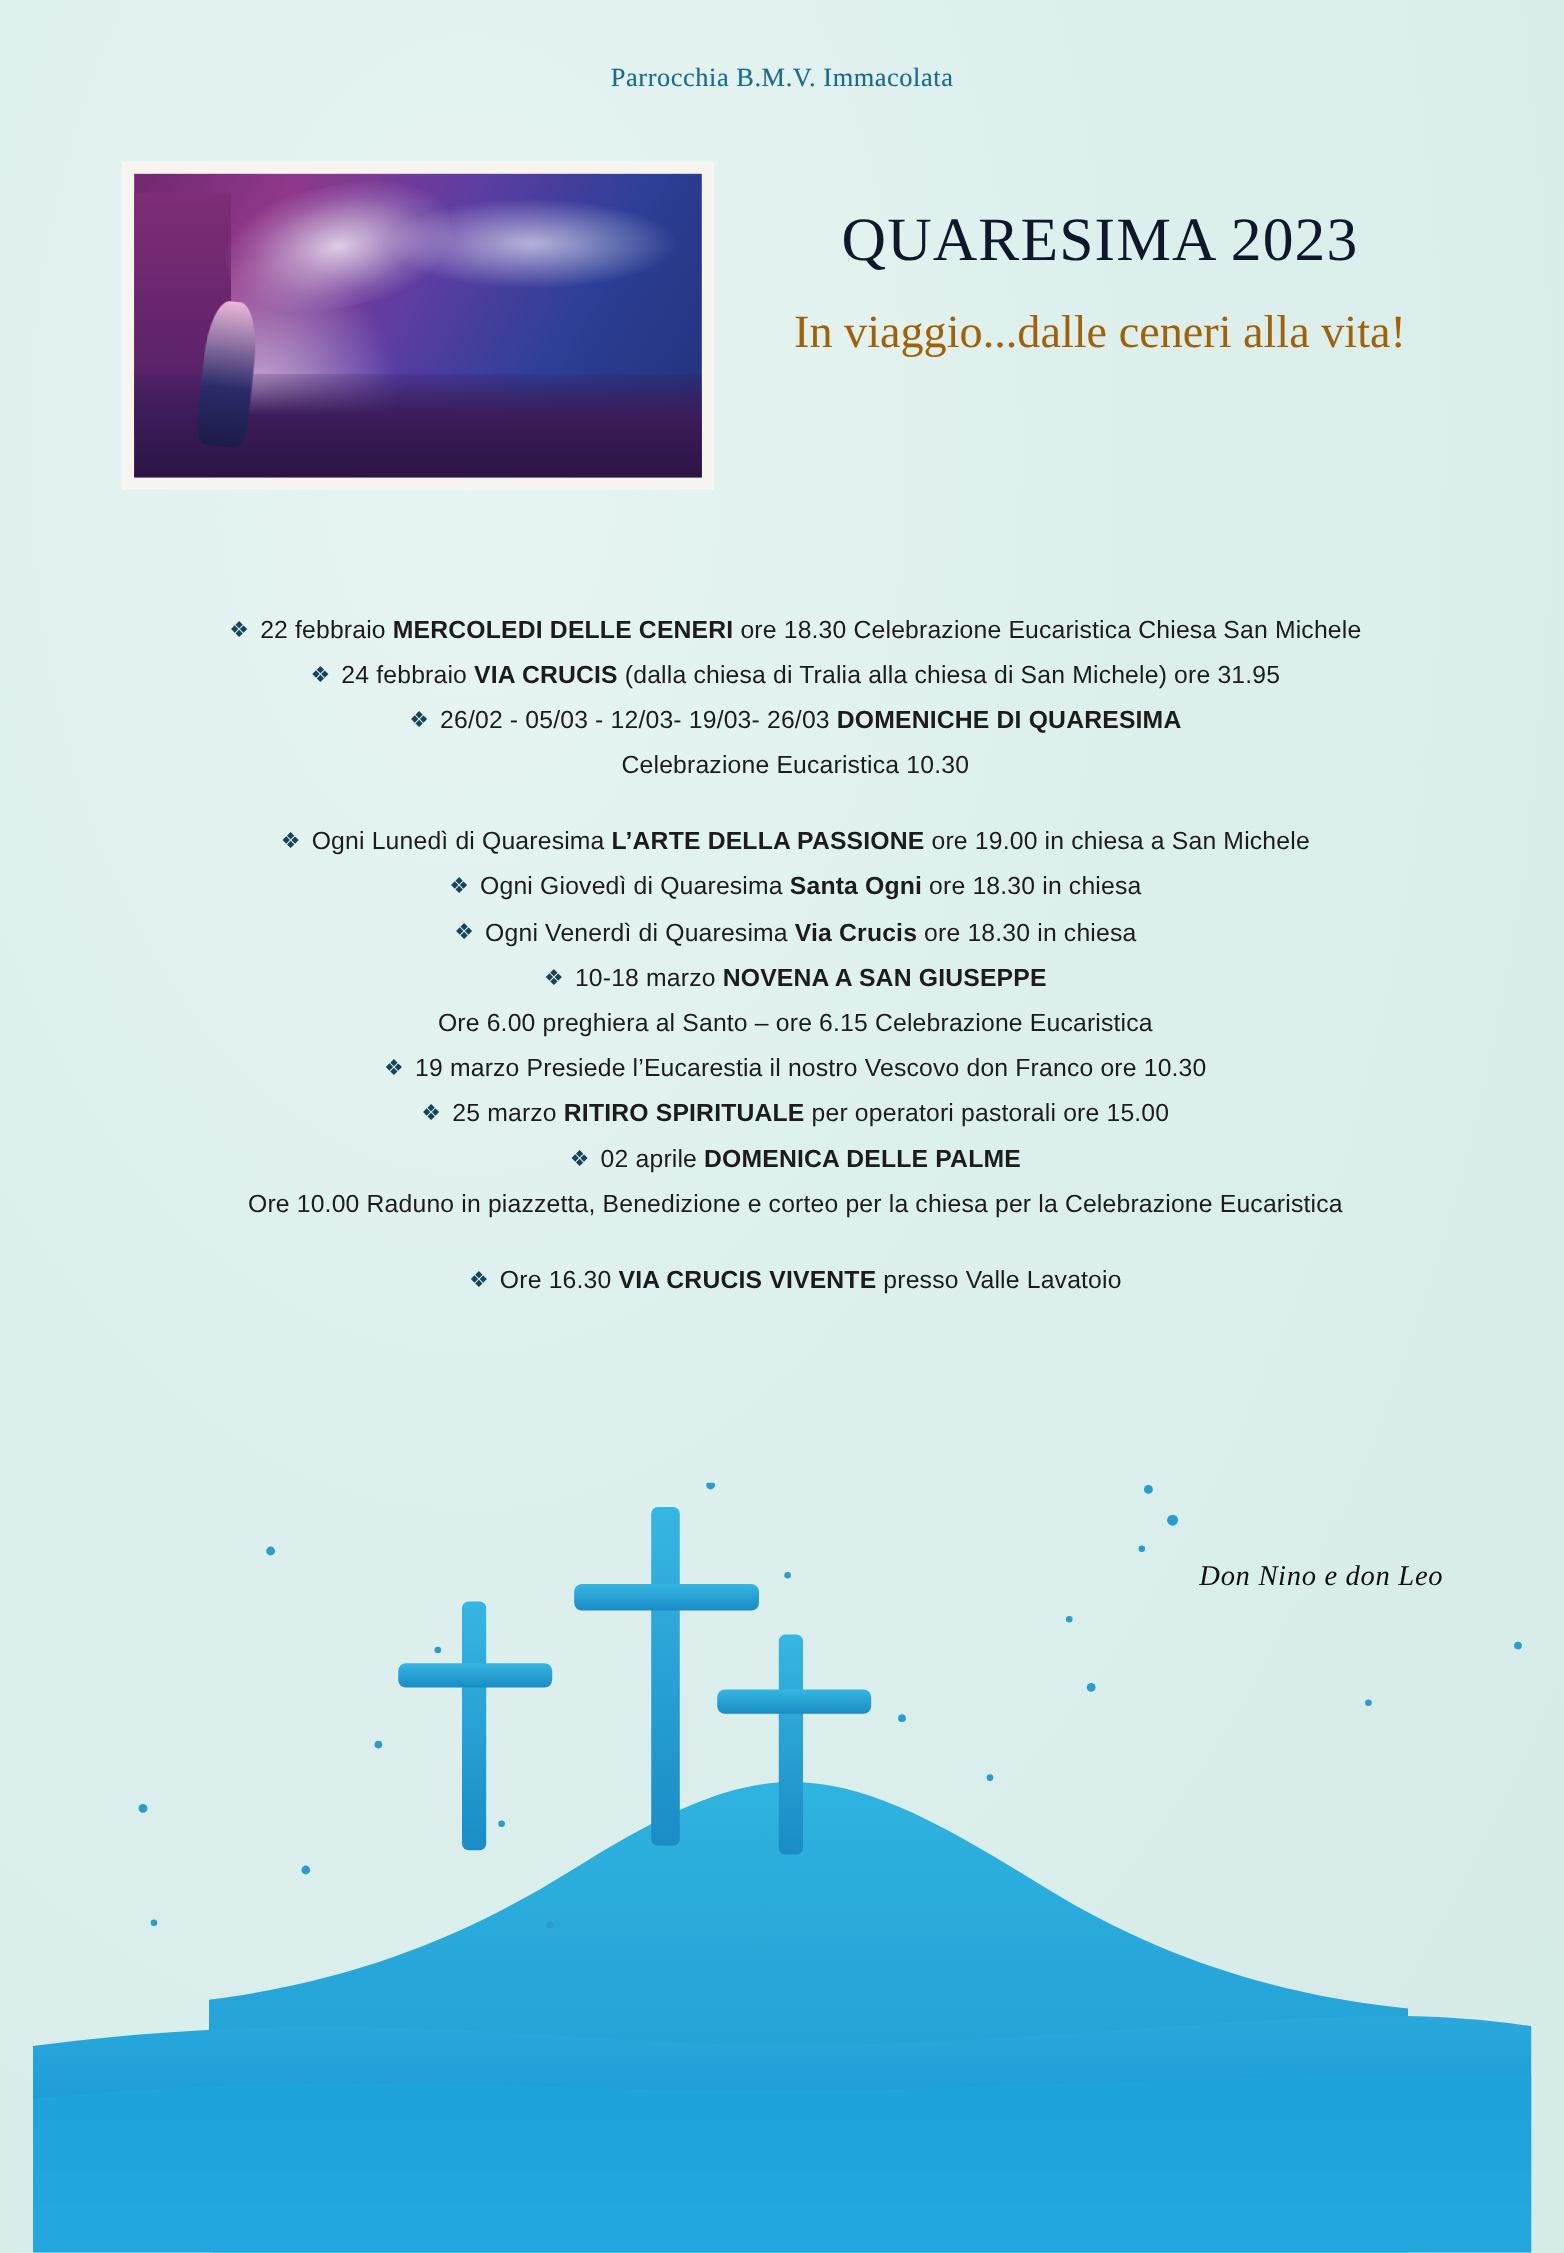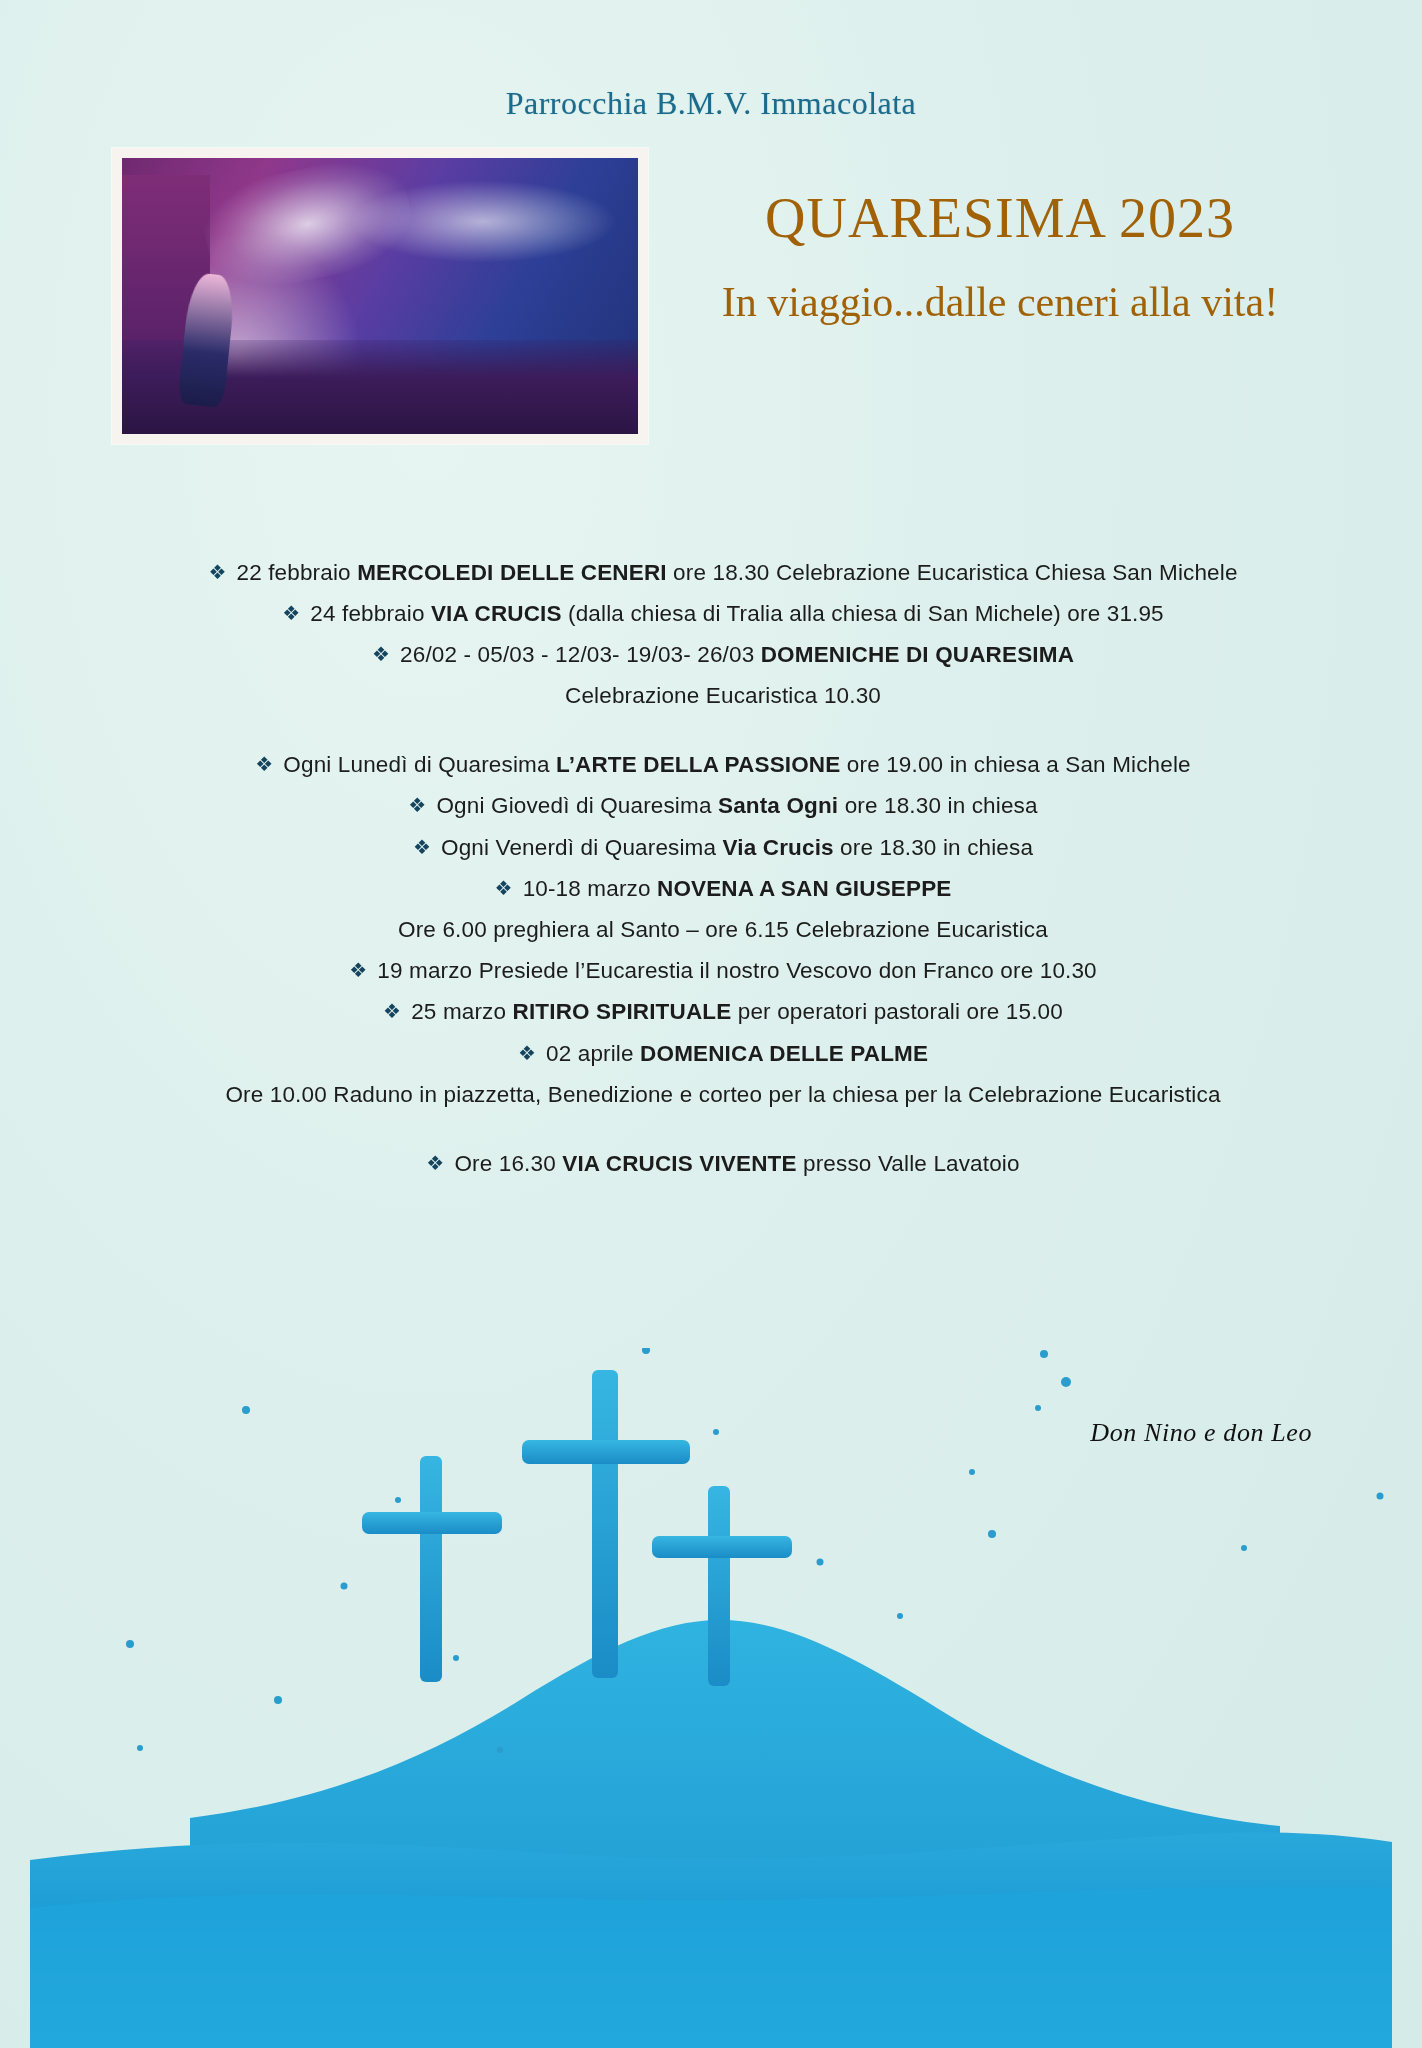--- a/index.html
+++ b/index.html
@@ -29,25 +29,24 @@
   }
 
   
   .parish-title {
     position: absolute;
     top: 58px;
     left: 0;
     width: 100%;
     text-align: center;
     font-family: "Liberation Serif", serif;
-    font-size: 32px;
+    font-size: 24px;
     letter-spacing: 0.5px;
     color: #1b6b8c;
     text-shadow: 0 0 1px rgba(27,107,140,0.35);
-    margin-top: 27px;
   }
 
   .photo {
     position: absolute;
     left: 112px;
     top: 148px;
     width: 536px;
     height: 296px;
     background: #f7f4ef;
     padding: 0;
@@ -115,21 +114,21 @@
     left: 620px;
     top: 186px;
     width: 760px;
     text-align: center;
     font-family: "Liberation Serif", serif;
     color: #1285b0;
   }
   .title-main {
     font-size: 56px;
     letter-spacing: 1px;
-    color: #a16207;
+    color: #0f172a;
   }
   .title-sub {
     margin-top: 28px;
     font-size: 42px;
     color: #a16207;
   }
 
   
   .program {
     position: absolute;

